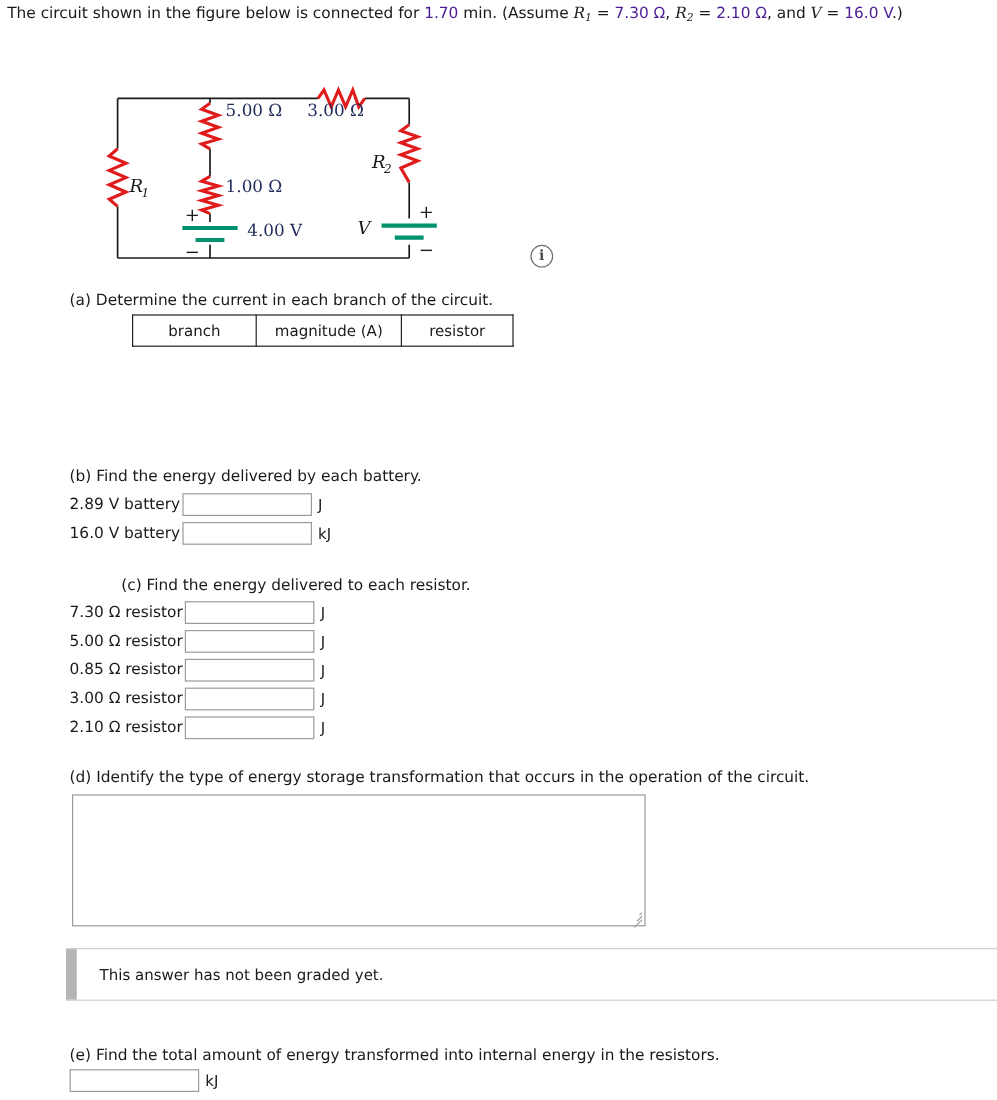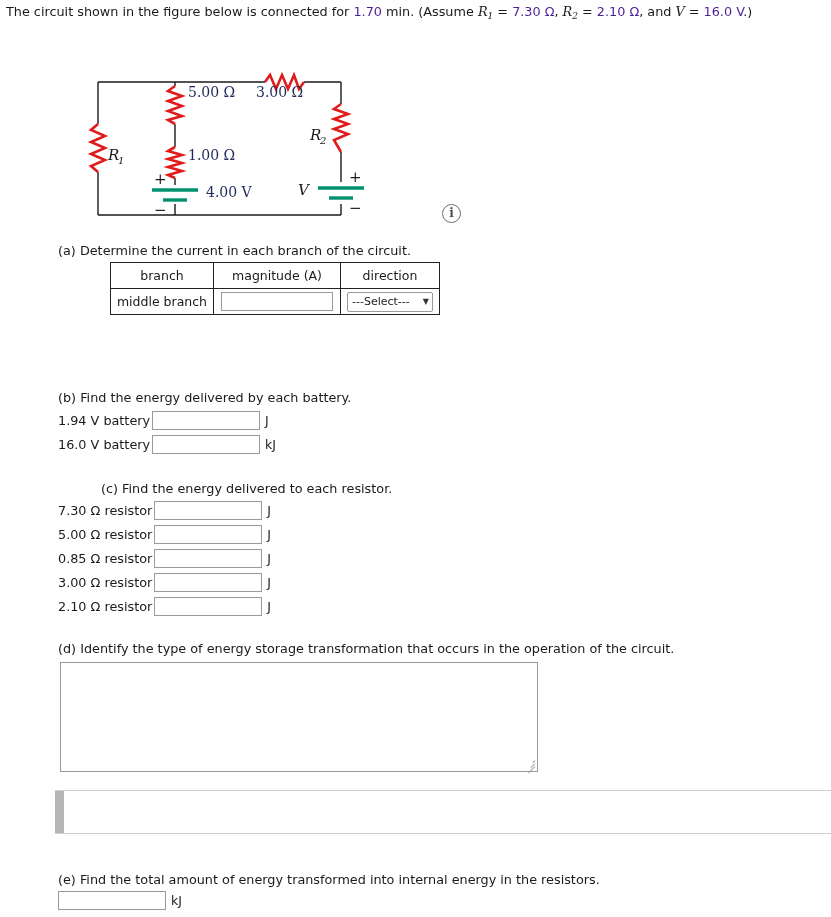--- a/index.html
+++ b/index.html
@@ -269,43 +269,31 @@
   <div class="info-icon">i</div>
 </div>
 
 <div class="part-q" style="left:58px; top:243px;">(a) Determine the current in each branch of the circuit.</div>
 
 <table id="branch-table">
   <thead>
     <tr>
       <th class="c-branch">branch</th>
       <th class="c-mag">magnitude (A)</th>
-      <th class="c-dir">direction</th>
+      <th class="c-dir">resistor</th>
     </tr>
   </thead>
   <tbody>
-    <tr>
-      <td class="c-branch">middle branch</td>
-      <td class="c-mag">
-        <input class="ans-input" type="text" value="" style="">
-      </td>
-      <td class="c-dir">
-        <div class="select-box">
-          <span>---Select---</span>
-          <span class="caret">▼</span>
-        </div>
-      </td>
-    </tr>
   </tbody>
 </table>
 
 <div class="part-q" style="left:58px; top:390px;">(b) Find the energy delivered by each battery.</div>
 
 <div class="ans-row" style="left:58px; top:411px;">
-  <span class="lbl">1.94 V battery</span>
+  <span class="lbl">2.89 V battery</span>
   <input class="ans-input" type="text" value="" style="">
   <span class="unit">J</span>
 </div>
 
 <div class="ans-row" style="left:58px; top:435px;">
   <span class="lbl">16.0 V battery</span>
   <input class="ans-input" type="text" value="" style="">
   <span class="unit">kJ</span>
 </div>
 
@@ -345,20 +333,21 @@
 
 <textarea id="essay-box" style=""></textarea>
 <div class="resize-grip">
   <span></span>
     <span></span>
     <span></span>
 </div>
 
 <div id="grade-banner">
   <div class="bar"></div>
+  <div class="msg">This answer has not been graded yet.</div>
 </div>
 
 <div class="part-q" style="left:58px; top:872px;">(e) Find the total amount of energy transformed into internal energy in the resistors.</div>
 
 <div class="ans-row" style="left:58px; top:891px;">
   <input class="ans-input" type="text" value="" style="">
   <span class="unit">kJ</span>
 </div>
 
 </body></html>

